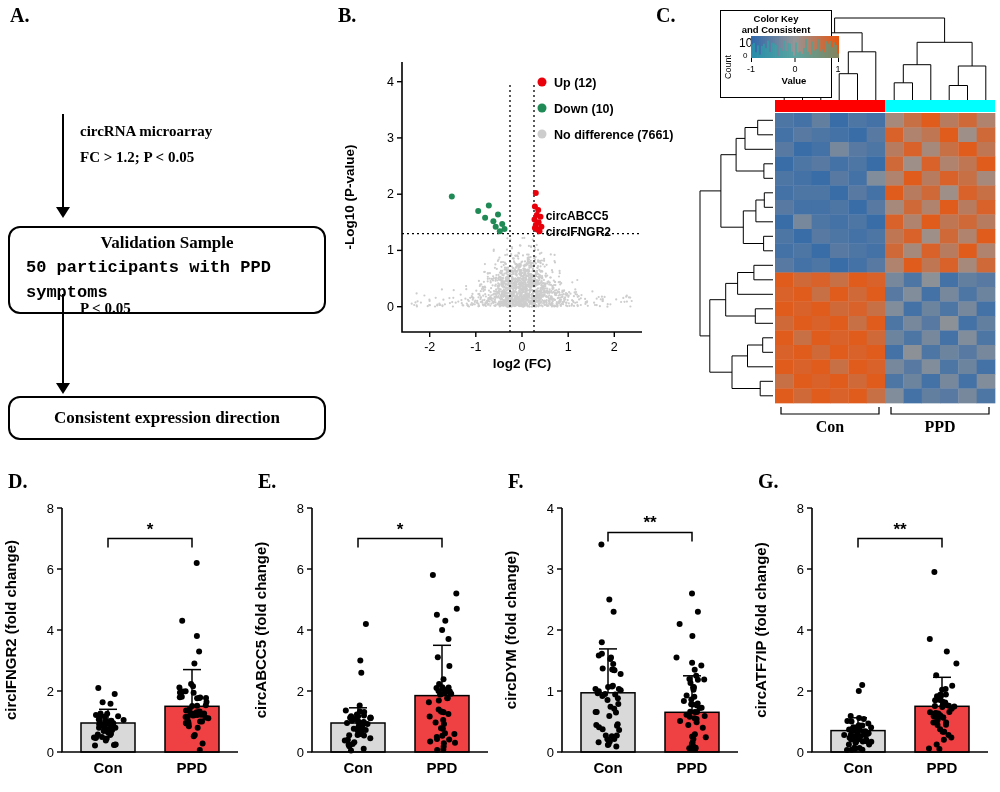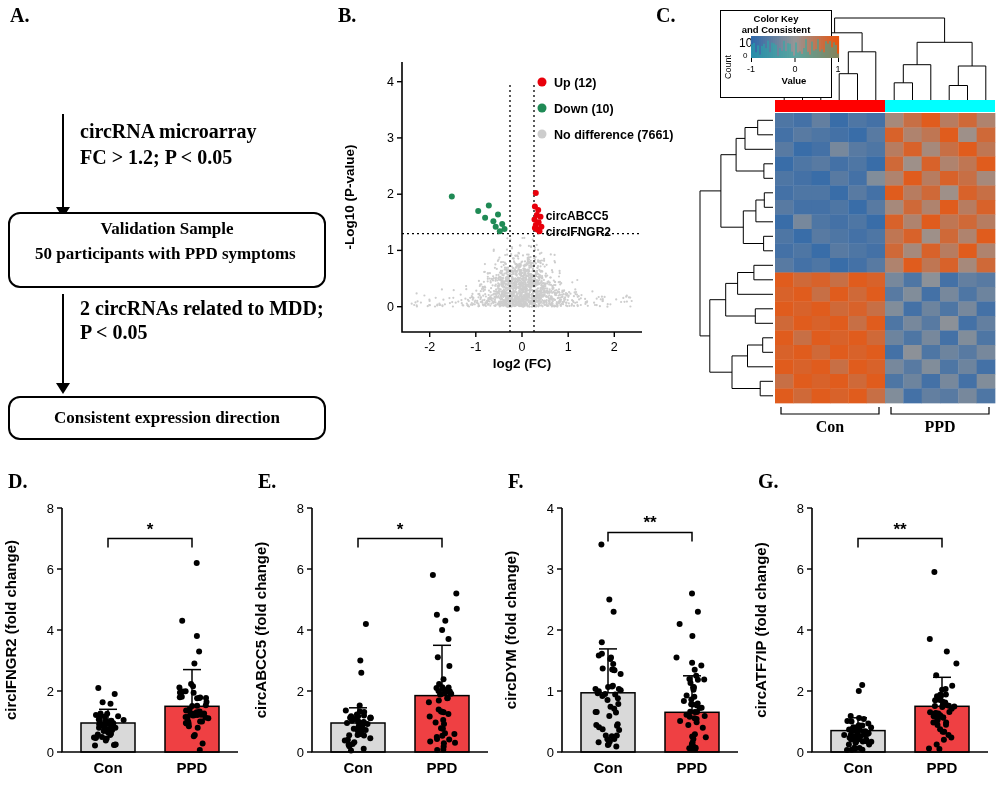--- a/index.html
+++ b/index.html
@@ -7,25 +7,25 @@
        font-family:"Liberation Sans",sans-serif;}
   #figure{position:absolute;inset:0;}
   svg{position:absolute;overflow:visible;}
   svg text{font-family:"Liberation Sans",sans-serif;fill:#000;}
   .plabel{position:absolute;font-family:"Liberation Serif",serif;font-weight:700;font-size:20px;color:#000;z-index:5;}
   .fbox{position:absolute;border:2.5px solid #000;border-radius:12px;background:#fff;
         font-family:"Liberation Serif",serif;font-weight:700;font-size:17px;color:#000;box-sizing:border-box;}
   .fbox-title{text-align:center;margin-top:5px;line-height:25px;}
   .fbox-line{line-height:25px;}
   .ind36{padding-left:36px;}
-  .ind14{padding-left:25px;}
+  .ind14{padding-left:16px;font-family:Liberation Mono, monospace;}
   .fbox-center{display:flex;align-items:center;justify-content:center;}
   .vline{position:absolute;width:0;border-left:2.5px solid #000;}
   .arrowhead{position:absolute;width:0;height:0;border-left:7px solid transparent;border-right:7px solid transparent;border-top:11px solid #000;}
-  .ftext{position:absolute;font-family:"Liberation Serif",serif;font-weight:700;font-size:20px;line-height:26px;color:#000;}
+  .ftext{position:absolute;font-family:"Liberation Serif",serif;font-weight:700;font-size:15px;line-height:26px;color:#000;}
   .colorkey{position:absolute;left:720px;top:10px;width:112px;height:88px;background:#fff;border:1px solid #000;z-index:2;box-sizing:border-box;}
   .ck-title{width:100%;text-align:center;font-size:9.5px;font-weight:700;line-height:11px;padding-top:2px;}
   .ck-count{position:absolute;left:-8px;top:50px;font-size:9px;transform:rotate(-90deg);transform-origin:14px 4px;}
   .ck-ct10{position:absolute;left:18px;top:25px;font-size:12px;}
   .ck-ct0{position:absolute;left:22px;top:40px;font-size:8px;}
   .ck-vt{position:absolute;top:53px;width:14px;text-align:center;font-size:9px;}
   .ck-value{position:absolute;left:29px;top:64px;width:88px;text-align:center;font-size:9.5px;font-weight:700;}
   #group-bar{position:absolute;left:775px;top:100px;width:220px;height:12px;display:flex;}
   #gb-left,#gb-right{width:110px;height:12px;}
   .hm-label{position:absolute;top:418px;text-align:center;font-family:"Liberation Serif",serif;font-weight:700;font-size:16px;color:#000;}
@@ -38,29 +38,28 @@
   <span class="plabel" style="left:10px;top:4px">A.</span>
 
 
   <div class="vline" style="left:62px;top:114px;height:94px"></div>
   <div class="arrowhead" style="left:56px;top:207px"></div>
   <div class="ftext" style="left:80px;top:118px">
     <div>circRNA microarray</div>
     <div>FC &gt; 1.2; P &lt; 0.05</div>
   </div>
 
-  <div class="fbox" style="left:8px;top:212px;width:318px;height:76px">
+  <div class="fbox" style="left:8px;top:226px;width:318px;height:88px">
     <div class="fbox-title" style="margin-top:2px">Validation Sample</div>
     <div class="fbox-line ind14">50 participants with PPD symptoms</div>
   </div>
 
   <div class="vline" style="left:62px;top:294px;height:90px"></div>
   <div class="arrowhead" style="left:56px;top:383px"></div>
   <div class="ftext" style="left:80px;top:296px;line-height:24px">
-    <div>2 circRNAs related to MDD;</div>
     <div>P &lt; 0.05</div>
   </div>
 
   <div class="fbox fbox-center" style="left:8px;top:396px;width:318px;height:44px">
     <div>Consistent expression direction</div>
   </div>
 
   <span class="plabel" style="left:338px;top:4px">B.</span>
   <svg id="volcano-svg" width="340" height="362" style="left:340px;top:22px">
       <g fill="#cdcdcd">

